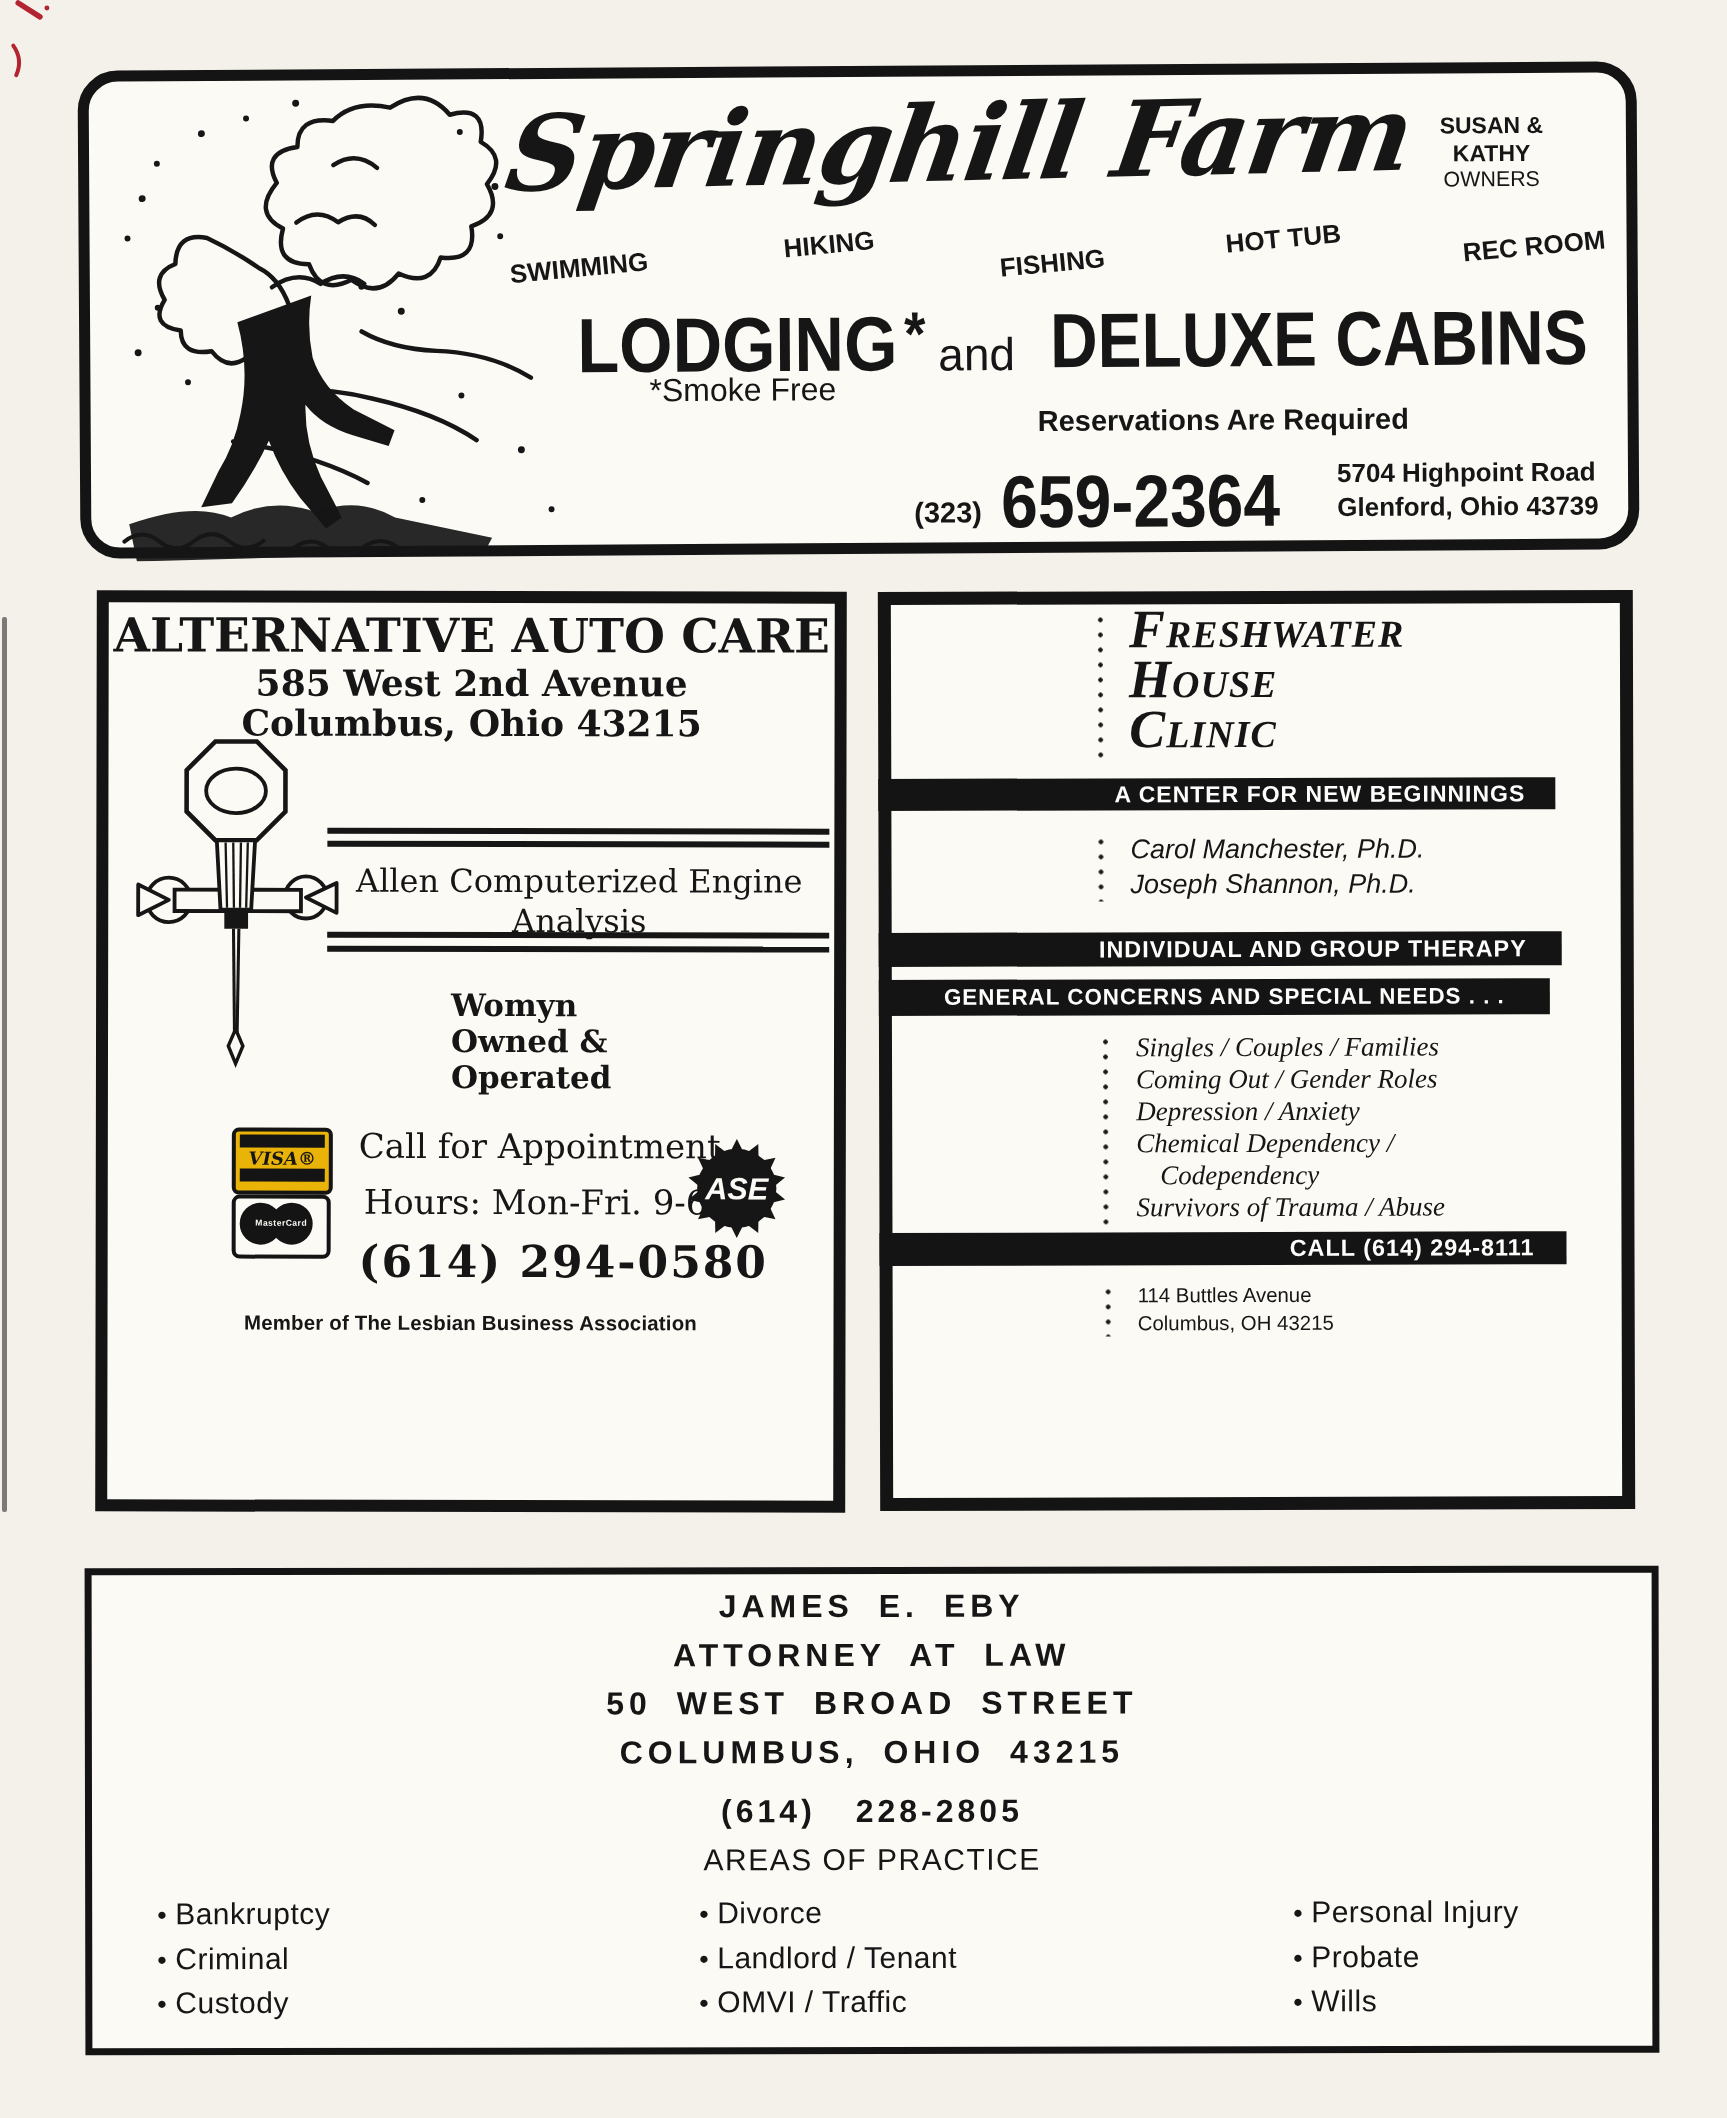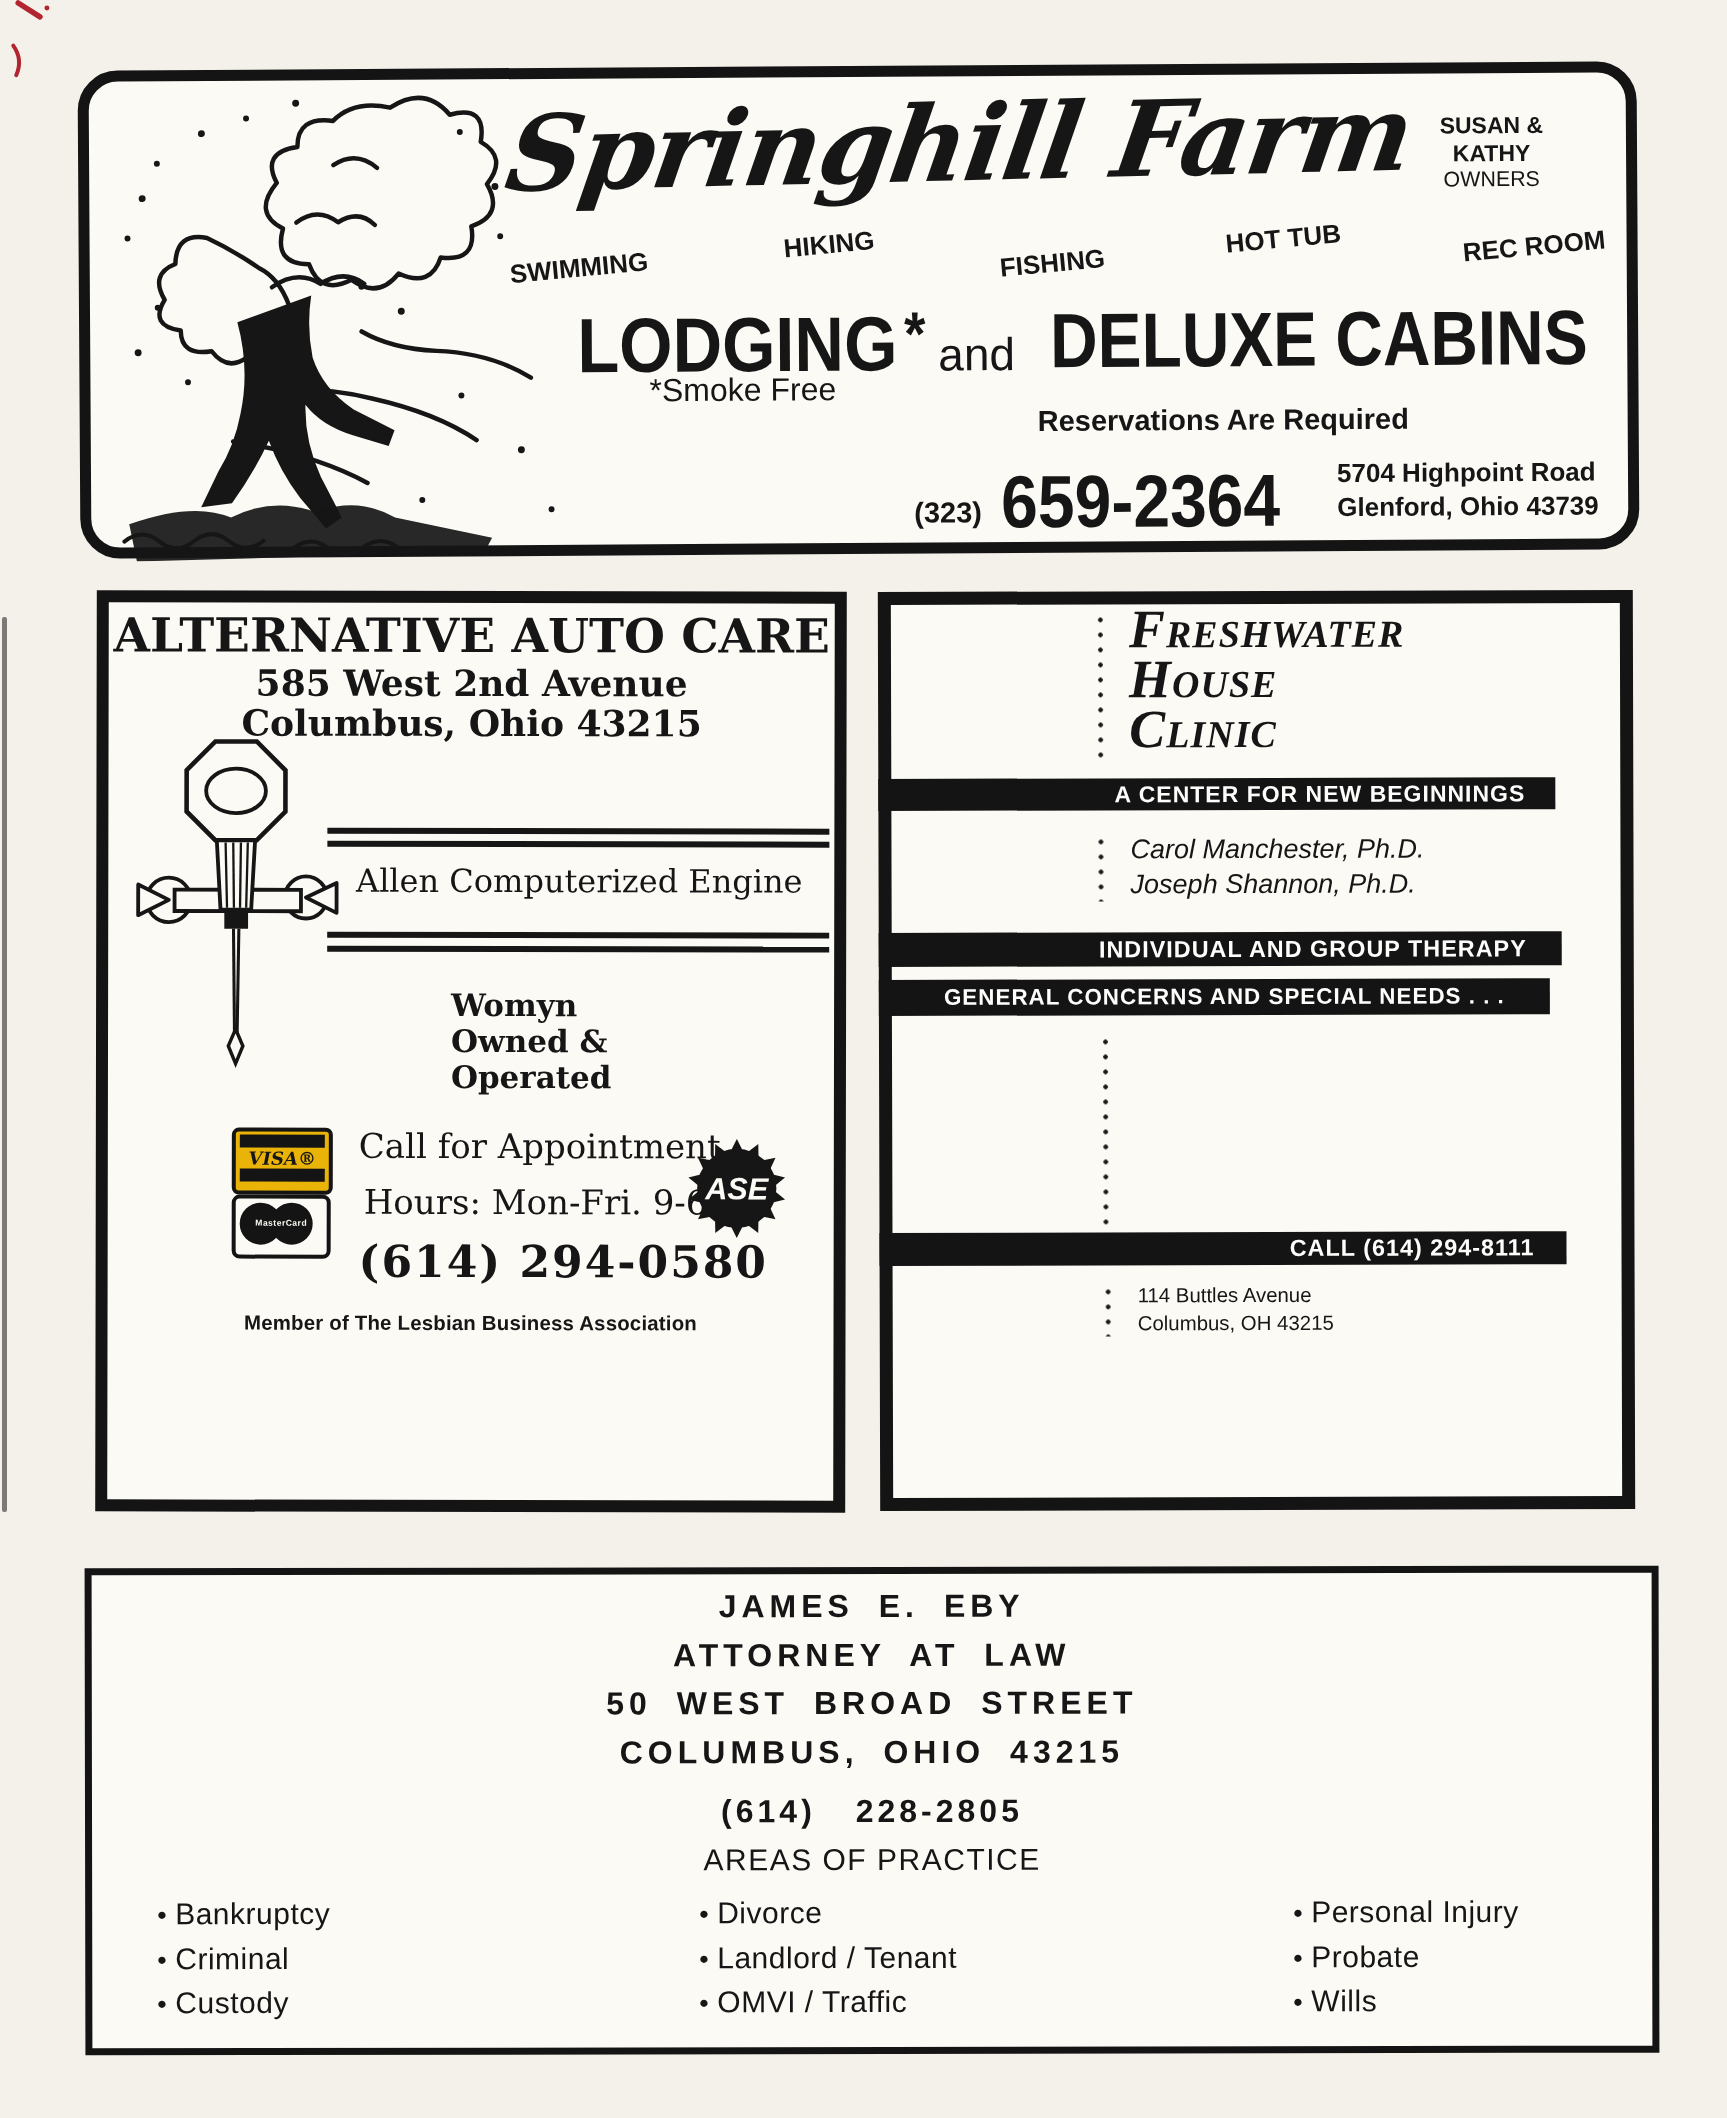--- a/index.html
+++ b/index.html
@@ -226,20 +226,21 @@
       <rect x="225" y="470" width="62" height="50" fill="#161616"></rect>
       <line x1="249" y1="520" x2="252" y2="790" stroke="#161616" stroke-width="8"></line>
       <line x1="263" y1="520" x2="259" y2="790" stroke="#161616" stroke-width="8"></line>
       <polygon points="255,782 274,826 255,872 236,826" fill="#fcfaf5" stroke="#161616" stroke-width="9"></polygon>
     </svg>
 
     <div class="abs ac-rule" style="top:225px;"></div>
     <div class="abs ac-rule" style="top:238px;"></div>
     <div class="abs ac-service" style="top:258px;">
       <div>Allen Computerized Engine</div>
+      <div>Analysis</div>
     </div>
     <div class="abs ac-rule" style="top:329px;"></div>
     <div class="abs ac-rule" style="top:343px;"></div>
 
     <div class="abs ac-womyn">
       <div>Womyn</div>
       <div>Owned &amp;</div>
       <div>Operated</div>
     </div>
 
@@ -297,20 +298,28 @@
     <div class="abs cl-dotted" style="left:207px;top:230px;height:67px;"></div>
     <div class="abs cl-thera">
       <div>Carol Manchester, Ph.D.</div>
       <div>Joseph Shannon, Ph.D.</div>
     </div>
 
     <div class="abs banner cl-banner2">INDIVIDUAL AND GROUP THERAPY</div>
     <div class="abs banner cl-banner3">GENERAL CONCERNS AND SPECIAL NEEDS . . .</div>
 
     <div class="abs cl-dotted" style="left:211px;top:430px;height:191px;"></div>
+    <div class="abs cl-concerns">
+      <div>Singles / Couples / Families</div>
+      <div>Coming Out / Gender Roles</div>
+      <div>Depression / Anxiety</div>
+      <div>Chemical Dependency /</div>
+      <div class="indent">Codependency</div>
+      <div>Survivors of Trauma / Abuse</div>
+    </div>
 
     <div class="abs banner cl-callbanner">CALL (614) 294-8111</div>
 
     <div class="abs cl-dotted" style="left:213px;top:680px;height:52px;"></div>
     <div class="abs cl-address">
       <div>114 Buttles Avenue</div>
       <div>Columbus, OH 43215</div>
     </div>
   </section>
 

